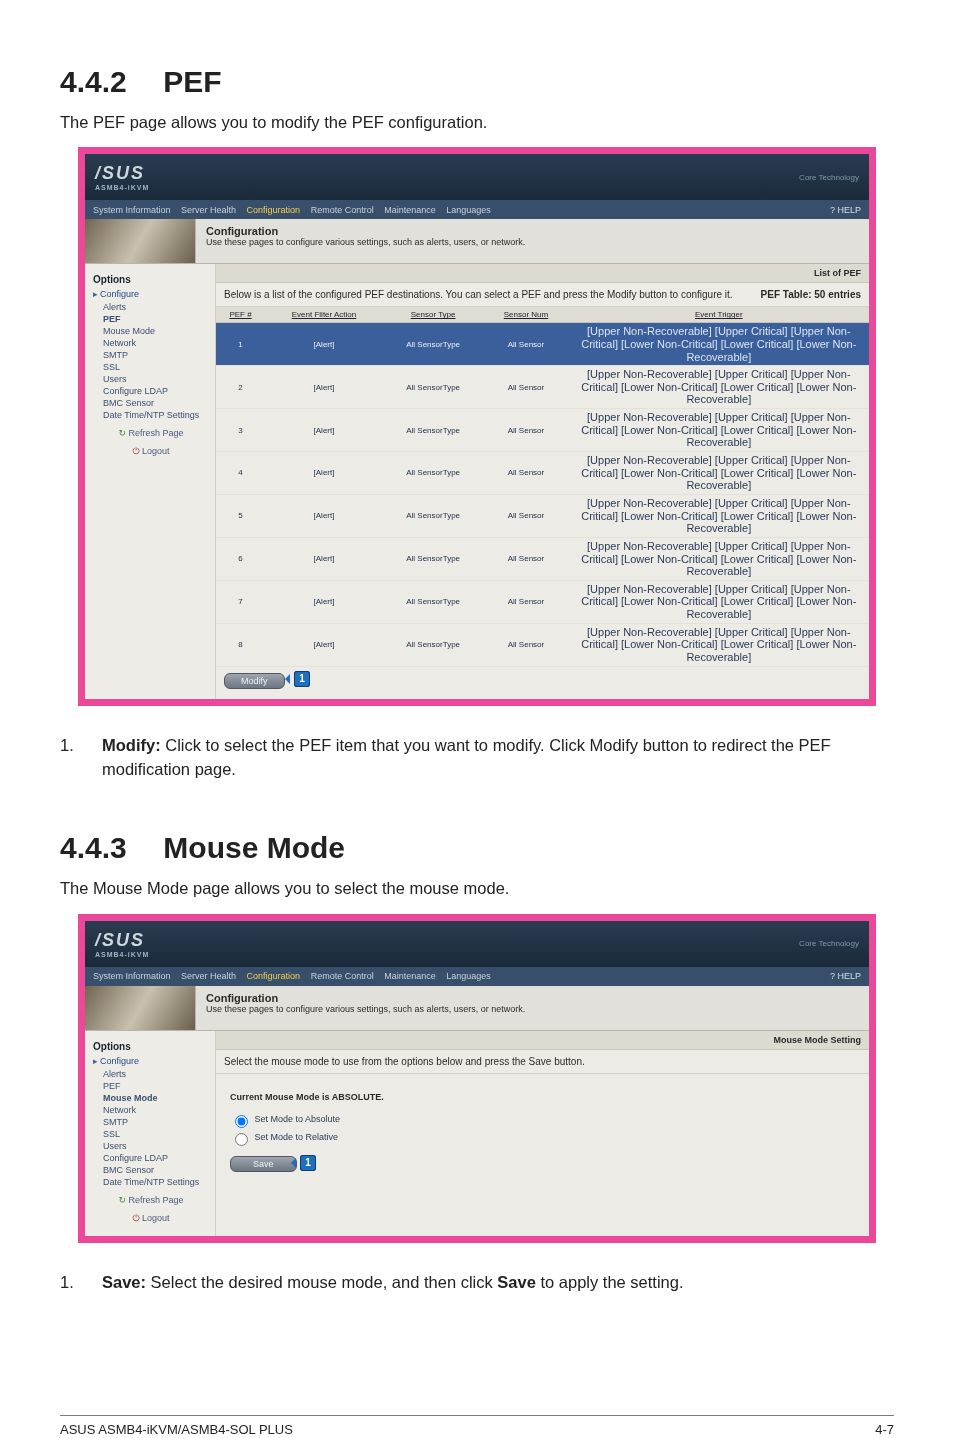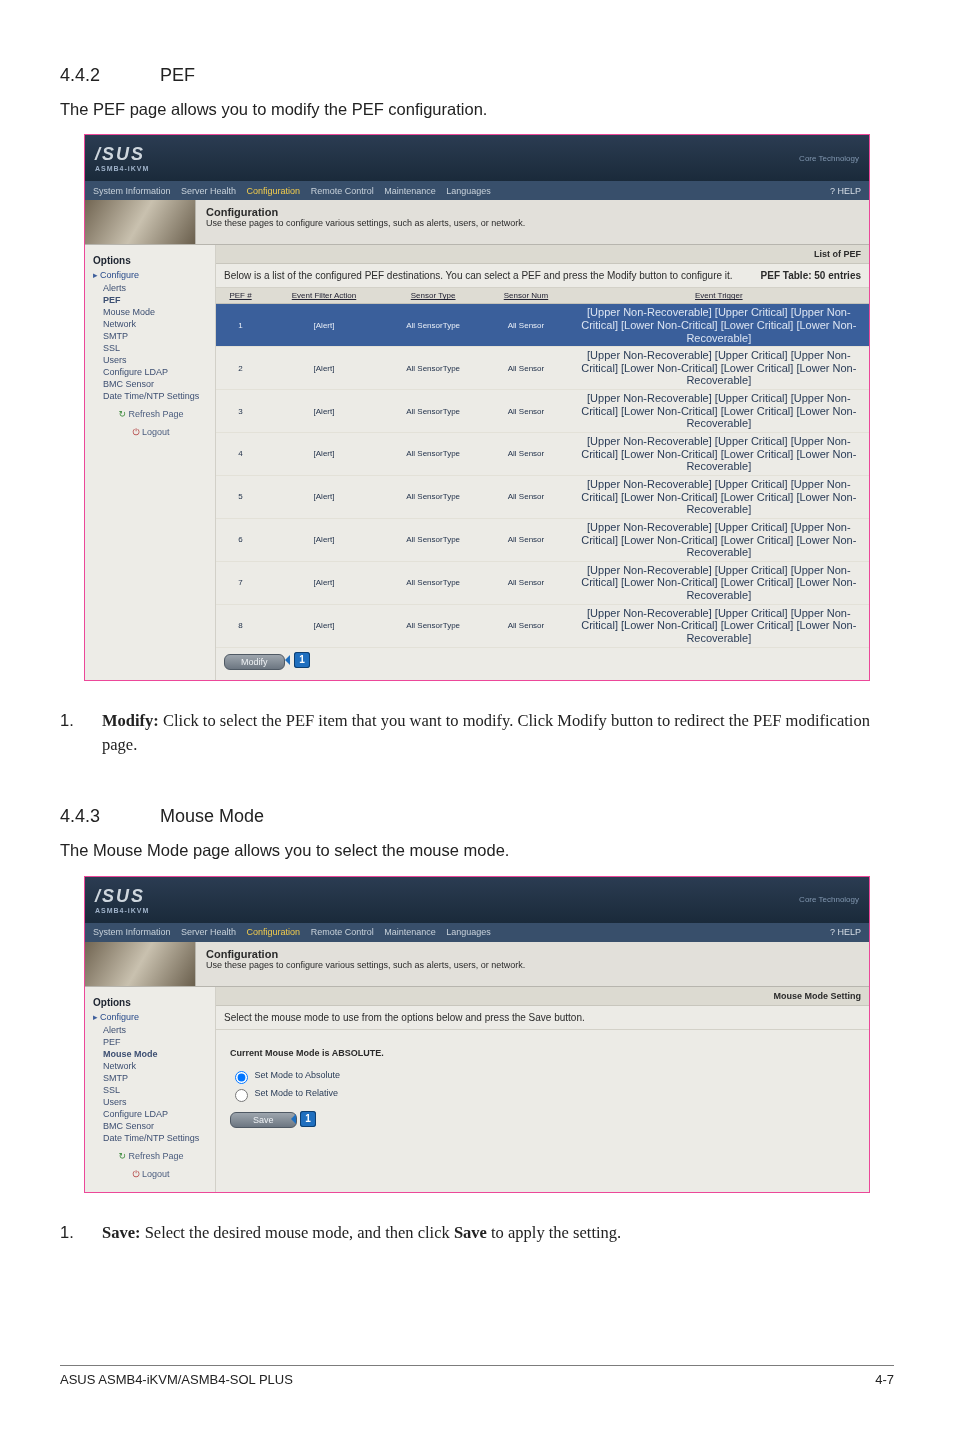--- a/index.html
+++ b/index.html
@@ -5,41 +5,41 @@
   body {
     margin: 0;
     padding: 65px 60px 30px 60px;
     font-family: Arial, Helvetica, sans-serif;
     background: #fff;
     color: #222;
     width: 954px;
     box-sizing: border-box;
   }
   h2.section-title {
-    font-size: 18px;
-    font-weight: normal;
+    font-size: 30px;
+    font-weight: bold;
     margin: 0 0 12px 0;
   }
   h2.section-title .num { display:inline-block; width:95px; }
   p.section-body {
     font-size: 16.5px;
     margin: 0 0 14px 0;
     line-height: 1.35;
   }
   ol.steps { list-style: none; margin: 0 0 50px 0; padding: 0; }
   ol.steps li { display: flex; font-size: 16.5px; line-height: 1.45; margin-bottom: 6px; }
   ol.steps li .n { width: 42px; flex: 0 0 42px; }
-  ol.steps li .t { flex: 1; font-family: Liberation Serif, serif; }
+  ol.steps li .t { flex: 1; }
   ol.steps li .t b { font-weight: bold; }
 
   
   .shot {
     width: 784px;
     margin: 0 auto 28px auto;
-    border: 1px solid #ec4899;
+    border: 7px solid #ec4899;
     background: #fca5a5;
     font-size: 9px;
     color: #2b2b2b;
     position: relative;
     box-shadow: 0 0 0 1px #c9c9c3 inset;
   }
   .shot .topbar {
     height: 46px;
     background: linear-gradient(#2b3c52,#1a2a3a);
     display:flex; align-items:center; justify-content:space-between;

